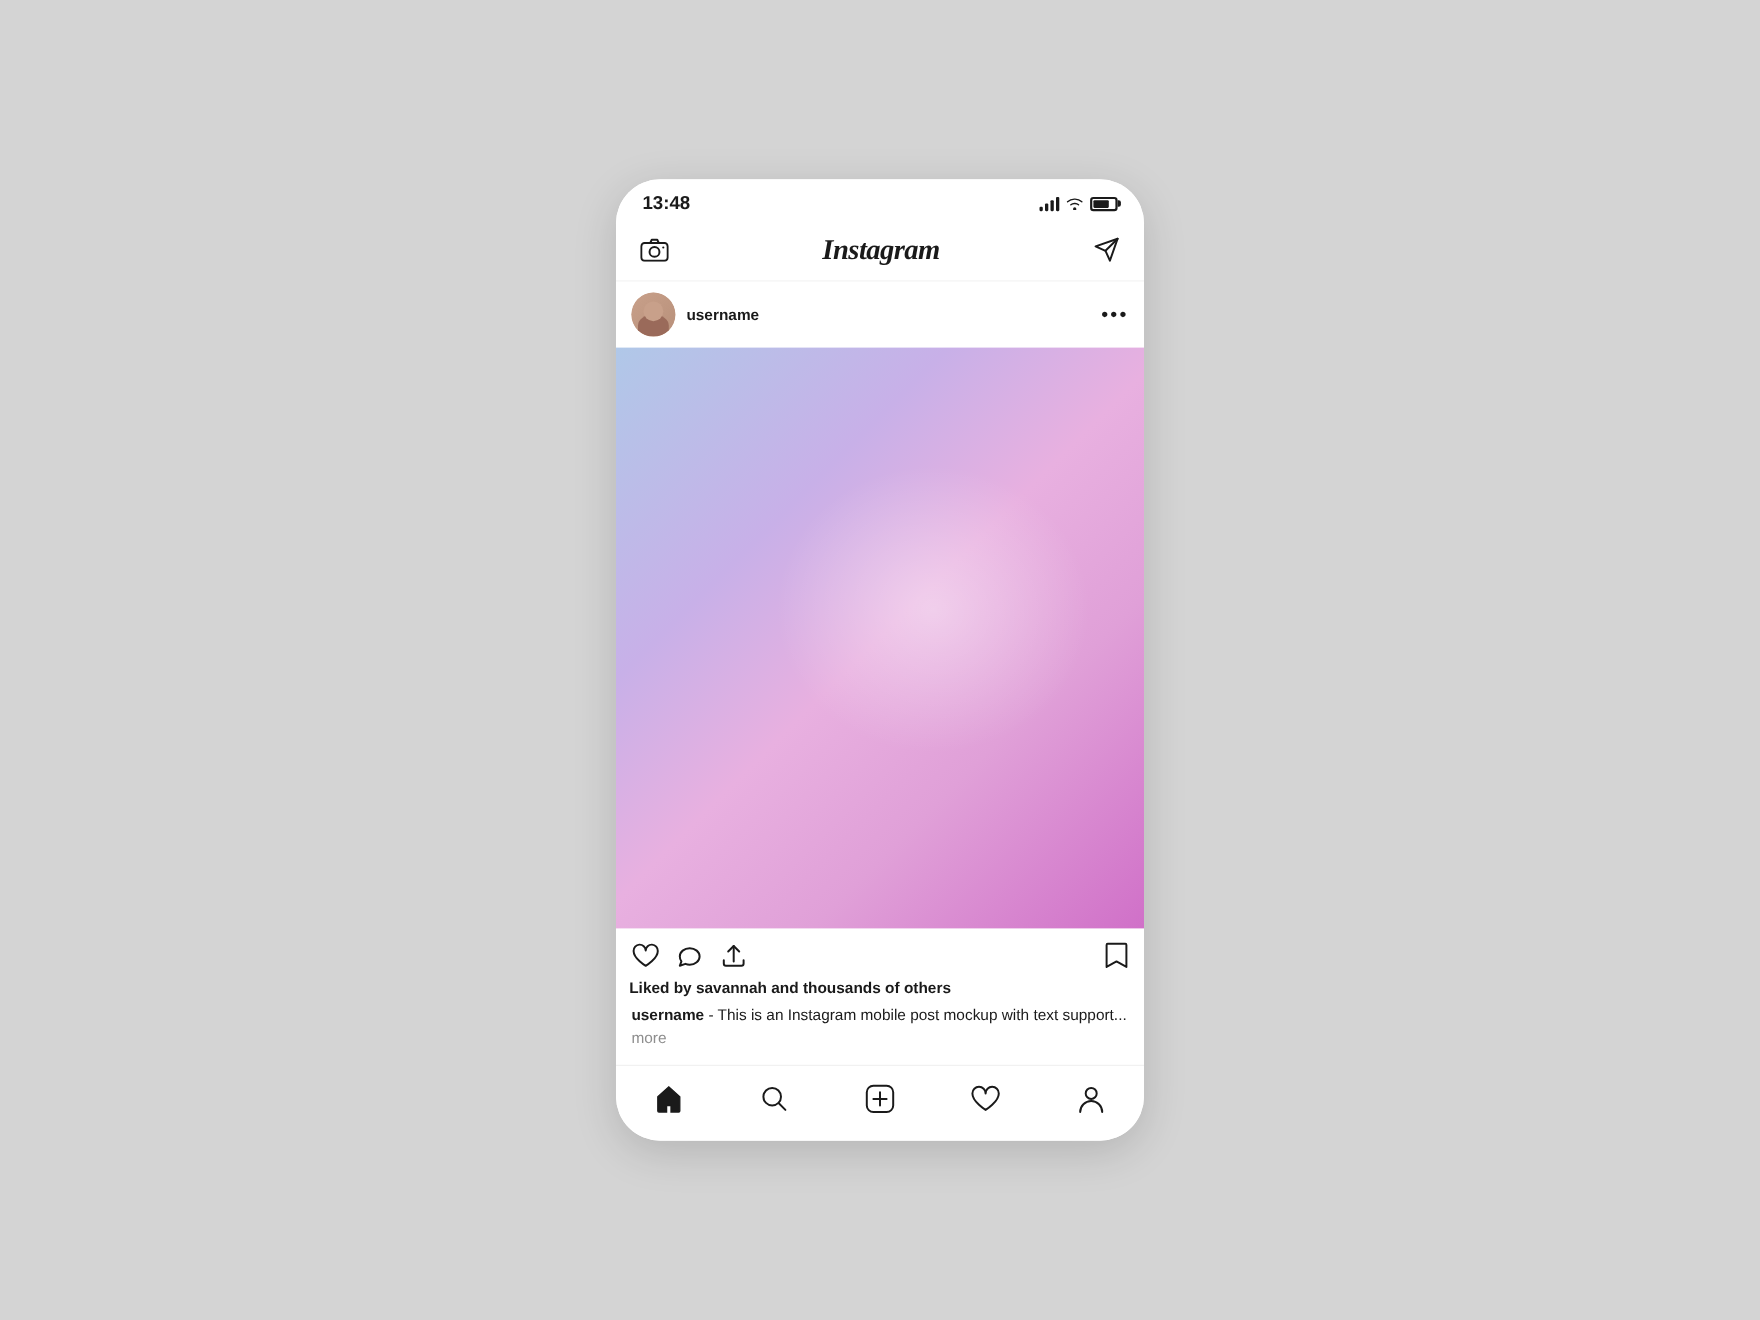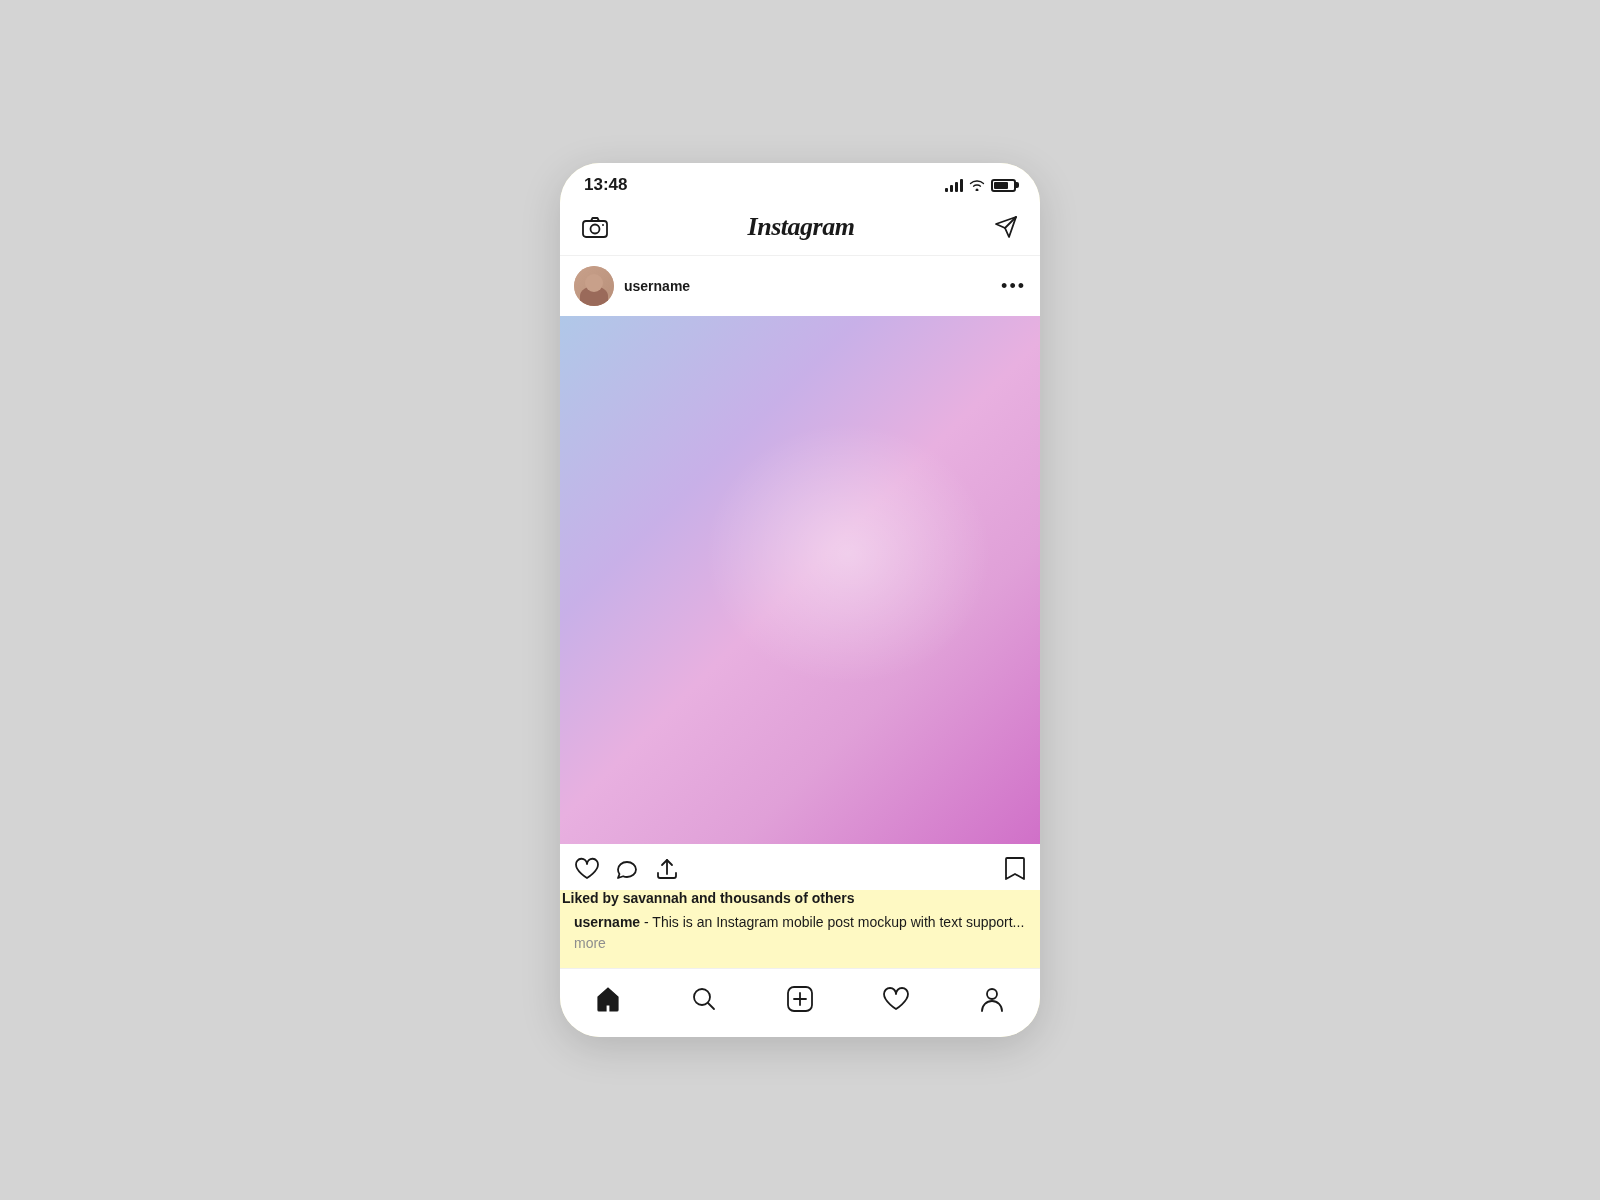--- a/index.html
+++ b/index.html
@@ -8,21 +8,21 @@
       background: #d4d4d4;
       display: flex;
       justify-content: center;
       align-items: center;
       min-height: 100vh;
       font-family: -apple-system, BlinkMacSystemFont, 'Segoe UI', sans-serif;
     }
 
     .phone-frame {
       width: 480px;
-      background: #fef9c3;
+      background: #ffffff;
       border-radius: 40px;
       overflow: hidden;
       box-shadow: 0 10px 40px rgba(0,0,0,0.15);
     }
 
     
     .status-bar {
       display: flex;
       justify-content: space-between;
       align-items: center;
@@ -242,21 +242,21 @@
     .action-btn {
       background: none;
       border: none;
       cursor: pointer;
       display: flex;
       align-items: center;
       justify-content: center;
     }
 
     .post-likes {
-      padding: 0 2px 6px;
+      padding: 0 12px 6px;
       font-size: 14px;
       font-weight: 700;
       color: #1a1a1a;
     }
 
     .post-caption {
       padding: 0 14px 14px;
       font-size: 14px;
       color: #1a1a1a;
       line-height: 1.5;

